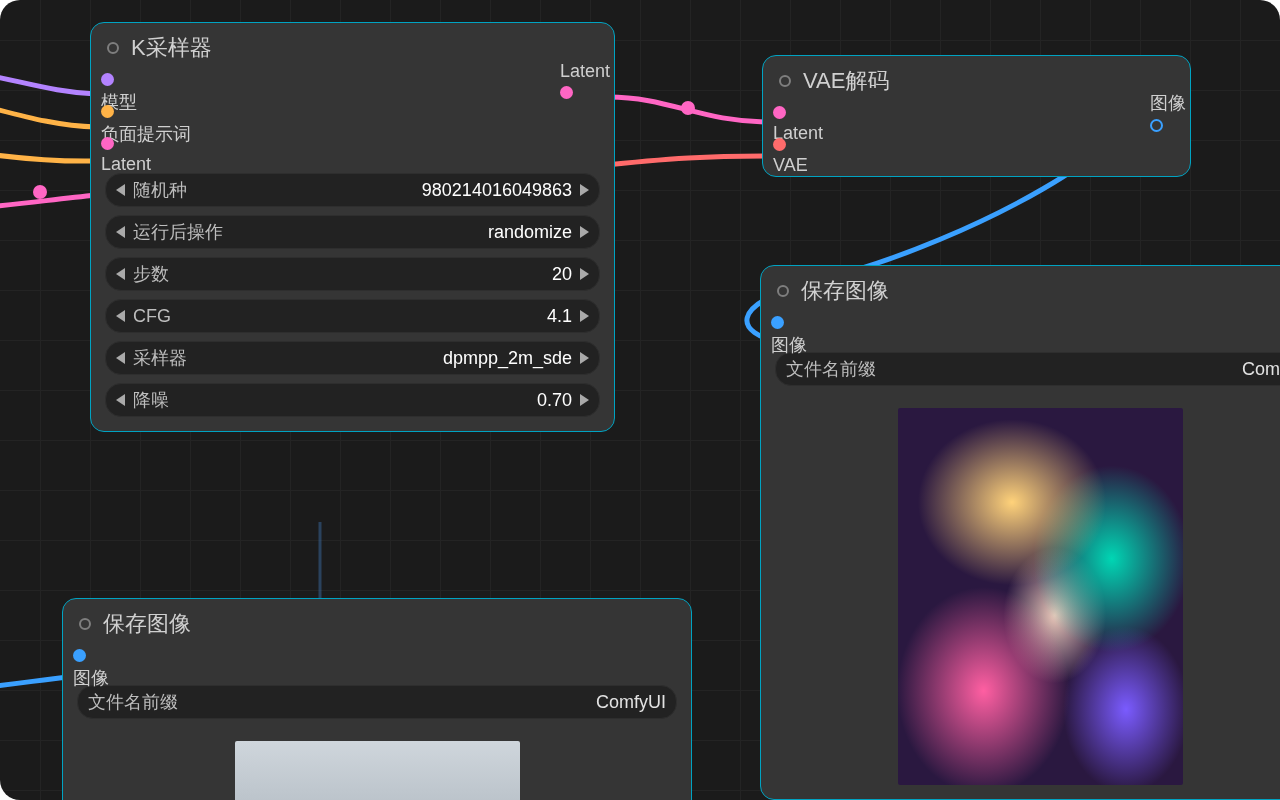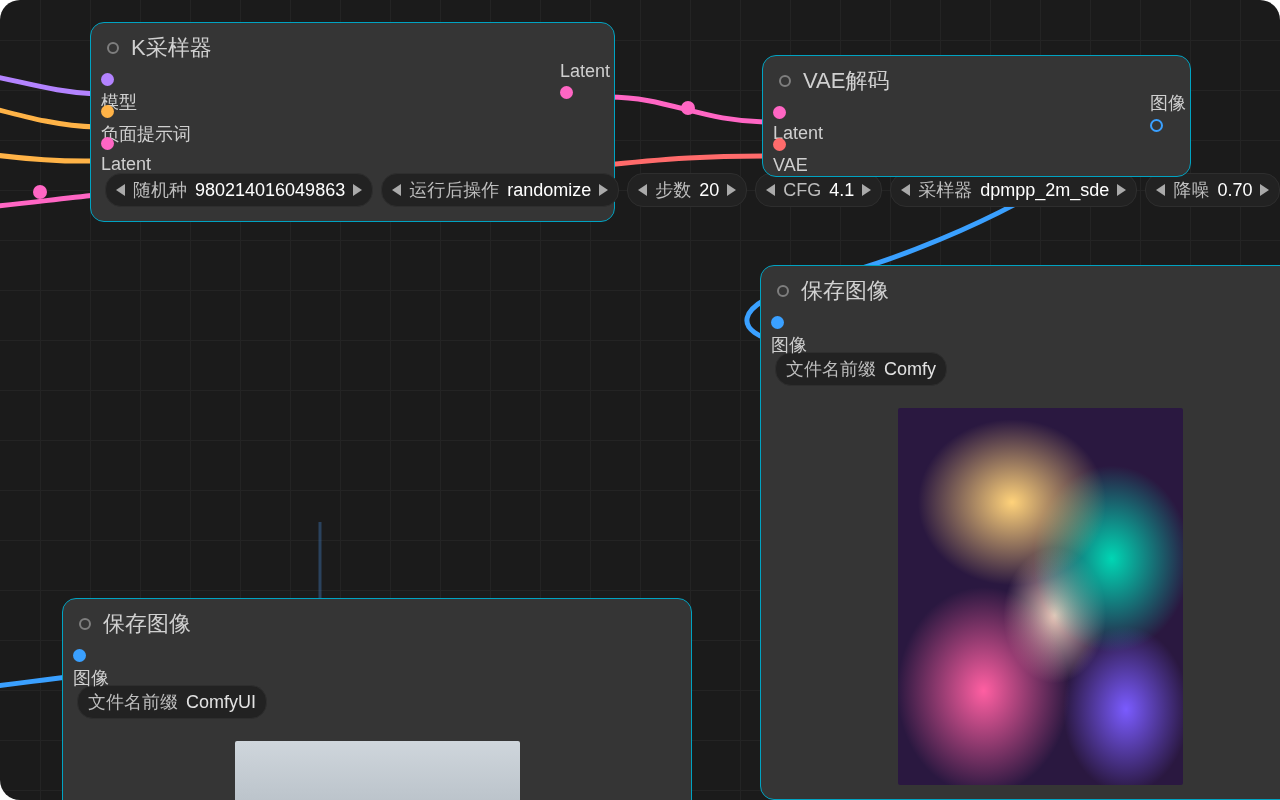--- a/index.html
+++ b/index.html
@@ -45,21 +45,21 @@
     width:12px;height:12px;border-radius:50%;
     border:2px solid var(--dot-gray);
     box-sizing:border-box;
   }
   .ports{padding:2px 10px 6px 10px;display:flex;flex-direction:column;gap:8px;position:relative;}
   .port-row{display:flex;align-items:flex-start;gap:4px;font-size:18px;color:var(--text-label);height:24px;flex-direction:column;}
   .port-row.right{justify-content:flex-end;}
   .port-dot{width:13px;height:13px;border-radius:50%;flex:0 0 auto; position:relative;}
   .port-dot.hollow{background:transparent;border:2px solid;box-sizing:border-box;}
 
-  .widgets{padding:6px 14px 14px 14px;display:flex;flex-direction:row;gap:8px;}
+  .widgets{padding:6px 14px 14px 14px;display:flex;flex-direction:column;gap:8px;}
   .widget{
     display:flex;align-items:center;
     background:var(--widget-bg);
     border:1px solid #2e2e2e;
     border-radius:16px;
     height:32px;
     padding:0 10px;
     font-size:18px;
     color:var(--text-dim);
     gap:8px;

